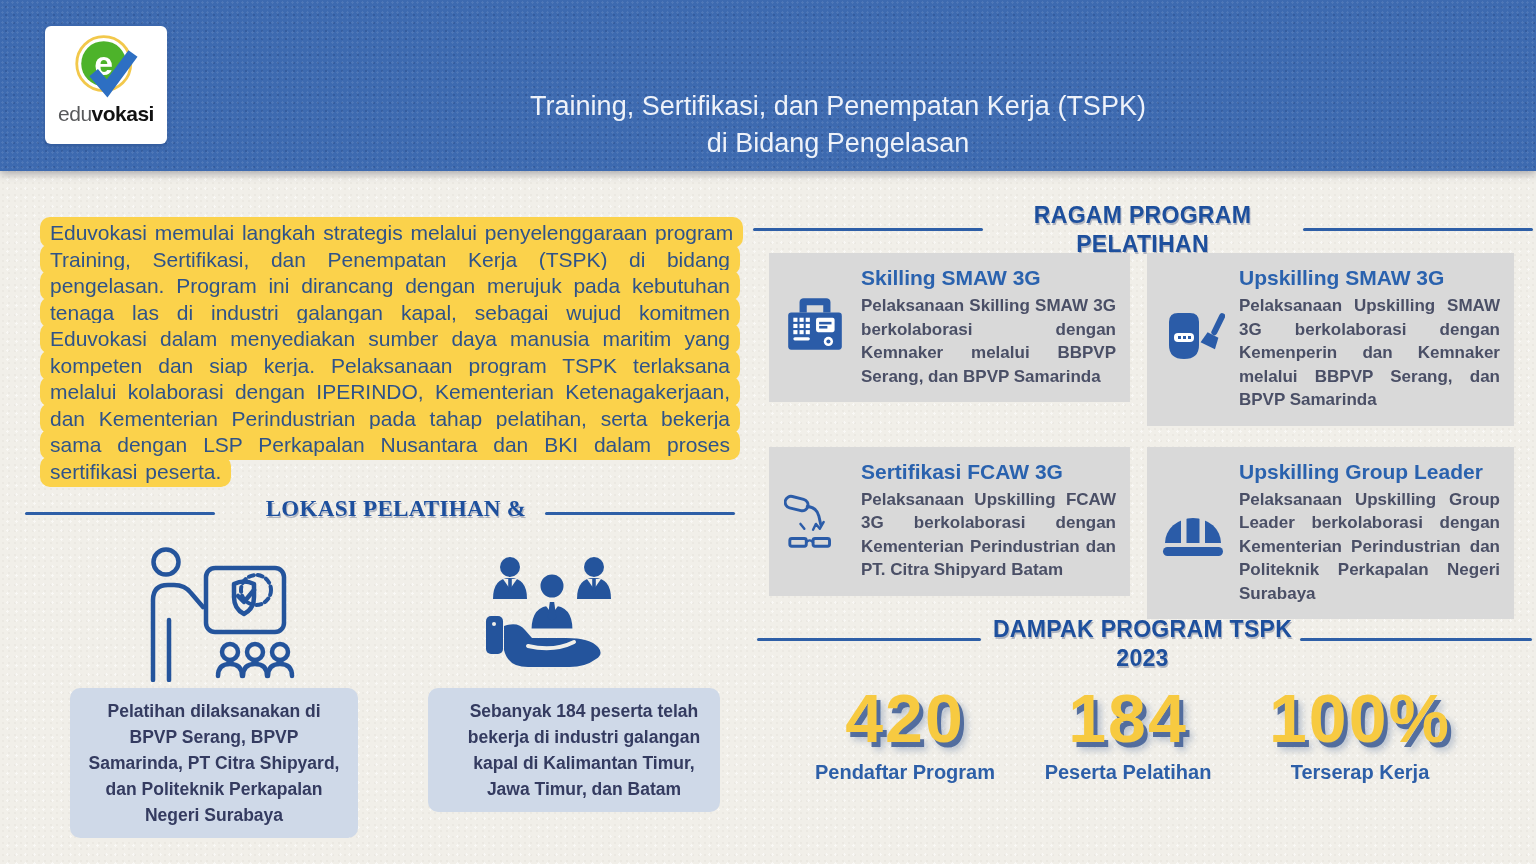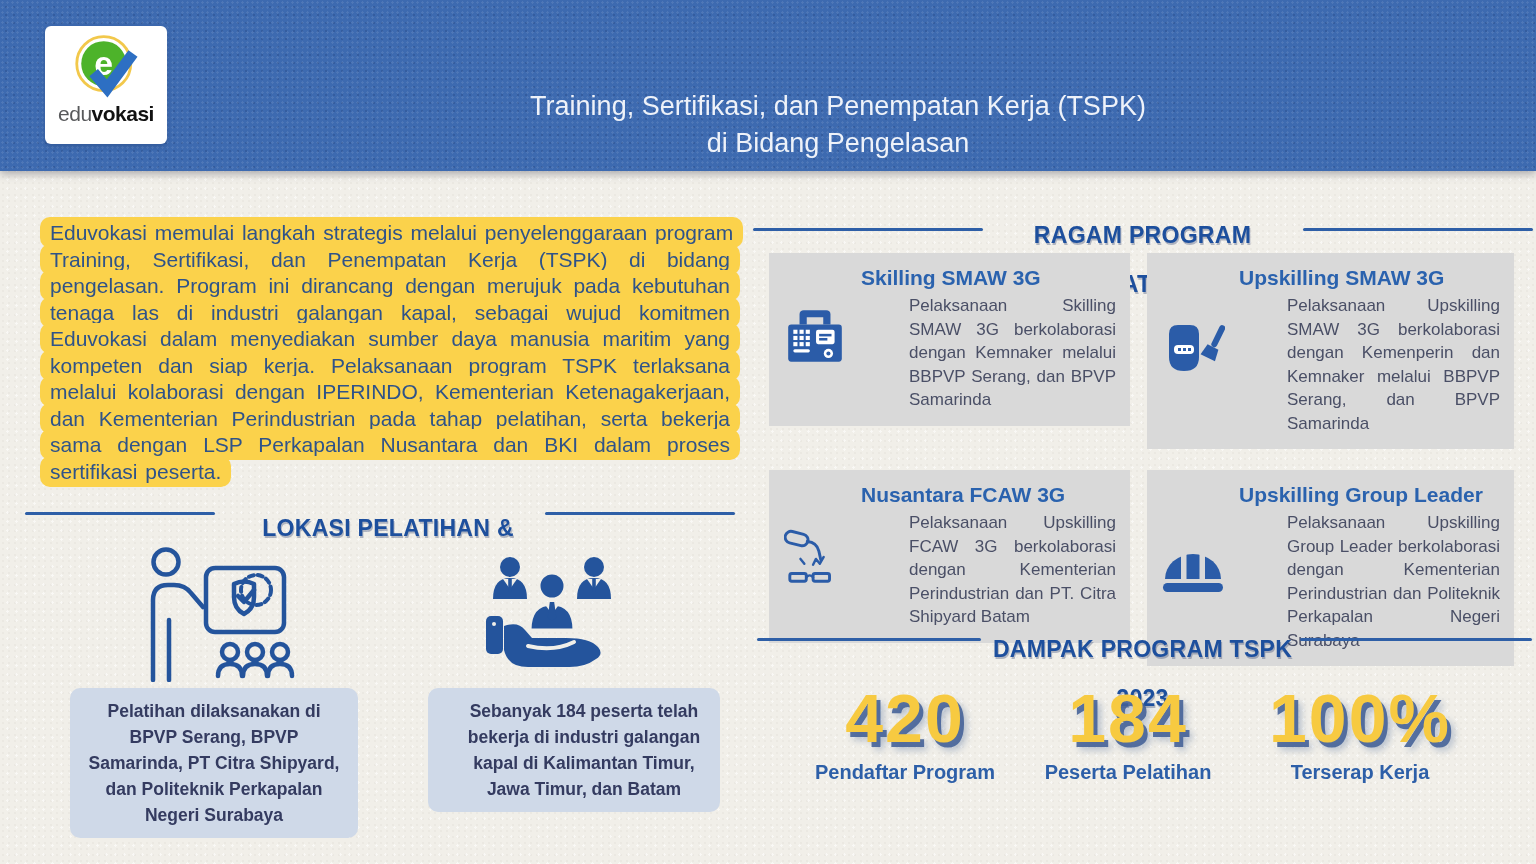--- a/index.html
+++ b/index.html
@@ -29,30 +29,30 @@
   .h-sub{position:absolute;left:160px;right:20px;top:88px;text-align:center;color:#eef2f9;
     font-size:27px;font-weight:400;line-height:37px;}
   
   .intro{position:absolute;left:40px;top:199px;width:700px;font-size:21px;line-height:26.5px;
     text-align:justify;color:#2f5389;font-weight:500;word-spacing:2px;}
   .intro .hl{background:#fbd24b;padding:4px 10px;border-radius:10px;
     -webkit-box-decoration-break:clone;box-decoration-break:clone;}
   
   .sec-head{position:absolute;text-align:center;font-size:23px;font-weight:700;color:#1d4f9d;
     line-height:29px;letter-spacing:0.3px;text-shadow:1px 2px 0 rgba(28,48,100,0.30);}
-  .sec-head span{display:block;margin-top:20px;}
+  .sec-head span{display:block;}
   .rule{position:absolute;height:3px;background:#2e5fa7;border-radius:2px;}
   
   .cards{position:absolute;left:769px;top:253px;display:grid;
     grid-template-columns:361px 367px;column-gap:17px;row-gap:21px;align-items:start;}
   .card{background:#d9d9d9;padding:13px 14px 14px 10px;display:flex;gap:10px;align-items:center;}
   .card .icon-box{flex:none;width:72px;display:flex;justify-content:center;}
   .card .txt{flex:1;}
   .card .c-title{font-size:21px;font-weight:700;color:#2a62ae;margin-bottom:4px;}
-  .card .c-body{font-size:17px;font-weight:400;color:#4a4f66;line-height:23.5px;text-align:justify;margin-left:48px;}
+  .card .c-body{font-size:17px;font-weight:700;color:#4a4f66;line-height:23.5px;text-align:justify;}
   
   .loc-icon{position:absolute;}
   .caption{position:absolute;background:#cfd9e8;border-radius:10px;padding:10px 12px;
     font-size:17.5px;font-weight:700;color:#343b60;line-height:26px;text-align:center;}
   
   .stat{position:absolute;width:230px;text-align:center;}
   .stat .val{font-size:68px;font-weight:700;color:#f7ca41;letter-spacing:2px;line-height:1;
     text-shadow:4px 5px 0 rgba(66,96,150,0.88), 7px 8px 7px rgba(66,96,150,0.35);}
   .stat .lab{margin-top:9px;font-size:20px;font-weight:700;color:#2d5fa8;}
 </style>
@@ -146,21 +146,21 @@
           <rect x="1" y="8" width="24" height="12" rx="6" transform="rotate(14 13 14)"></rect>
           <path d="M24 17 q10 1 12 10 l2 9"></path>
           <path d="M30 41 l3-6 4 5 4-7" stroke-width="2.5"></path>
           <path d="M21 40 l-4-5" stroke-width="2.5"></path>
           <rect x="6" y="50" width="17" height="8" rx="2"></rect>
           <rect x="30" y="50" width="17" height="8" rx="2"></rect>
           <path d="M23 54 q3.5-4 7 0" stroke-width="2.5"></path>
         </svg>
       </div>
       <div class="txt">
-        <div class="c-title">Nusantara FCAW 3G</div>
+        <div class="c-title">Sertifikasi FCAW 3G</div>
         <div class="c-body">Pelaksanaan Upskilling FCAW 3G berkolaborasi dengan Kementerian Perindustrian dan PT. Citra Shipyard Batam</div>
       </div>
     </div>
 
     <div class="card">
       <div class="icon-box">
         <svg width="64" height="58" viewBox="0 0 64 58">
           <path d="M4 40 a28 25 0 0 1 56 0 z" fill="#2b5ca8"></path>
           <rect x="20" y="9" width="5.5" height="31" fill="#d9d9d9"></rect>
           <rect x="38.5" y="9" width="5.5" height="31" fill="#d9d9d9"></rect>
@@ -168,21 +168,21 @@
         </svg>
       </div>
       <div class="txt">
         <div class="c-title">Upskilling Group Leader</div>
         <div class="c-body">Pelaksanaan Upskilling Group Leader berkolaborasi dengan Kementerian Perindustrian dan Politeknik Perkapalan Negeri Surabaya</div>
       </div>
     </div>
 
   </div>
 
-  <div class="sec-head" style="left:28px;top:494px;width:720px;">
+  <div class="sec-head" style="left:36px;top:494px;width:720px;font-family:Liberation Serif, serif;">
     <span>LOKASI PELATIHAN &amp;</span>
   </div>
   <div class="rule" style="left:25px;top:512px;width:190px;"></div>
   <div class="rule" style="left:545px;top:512px;width:190px;"></div>
 
   <div class="loc-icon" style="left:132px;top:540px;">
     <svg width="178" height="142" viewBox="0 0 178 142" fill="none" stroke="#24549c" stroke-width="4.5" stroke-linecap="round" stroke-linejoin="round">
       <circle cx="34" cy="22" r="12.5"></circle>
       <path d="M21 140 V60 q0-15 15-15 h6 q11 0 17 8 l12 14"></path>
       <path d="M37 140 V80"></path>

